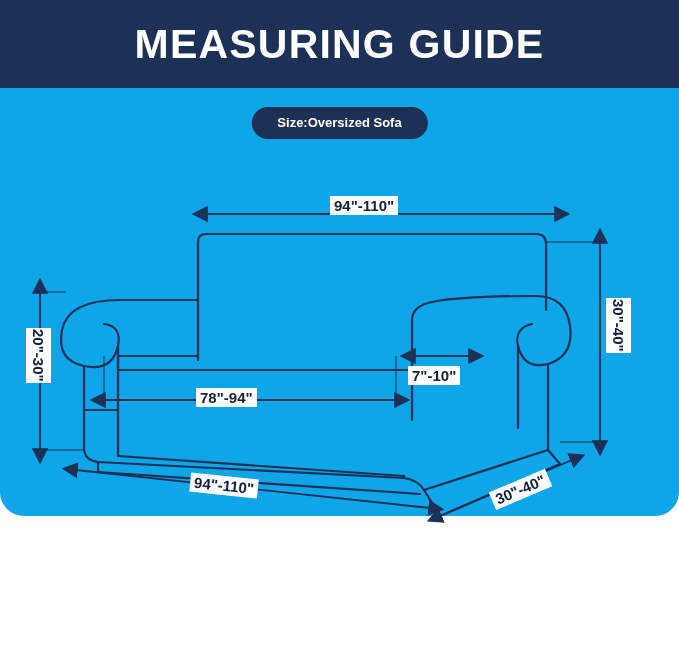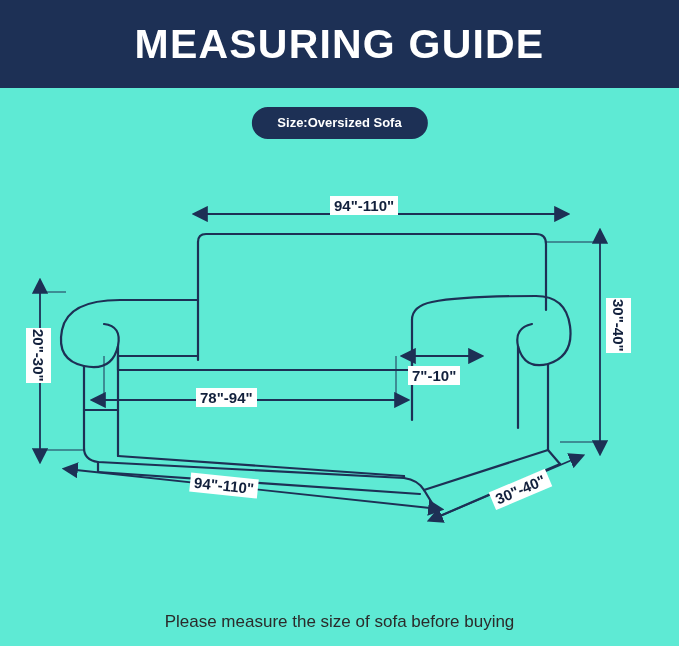--- a/index.html
+++ b/index.html
@@ -9,22 +9,23 @@
   body {
     width: 679px;
     height: 646px;
     background: #ffffff;
     font-family: "Liberation Sans", sans-serif;
     overflow: hidden;
   }
   .page {
     position: relative;
     width: 679px;
-    height: 646px;
-    background: #5eead4;
+    height: 516px;
+    background: #0ea5e9;
+    border-radius: 24px;
   }
   
   .header-bar {
     position: absolute;
     left: 0;
     top: 0;
     width: 679px;
     height: 88px;
     background: #1d3055;
     display: flex;
@@ -183,15 +184,14 @@
 
     <div class="dim-label" style="left:196px; top:228px;">78"-94"</div>
 
     <div class="dim-label" style="left:408px; top:206px;">7"-10"</div>
 
     <div class="dim-label rot" style="left:190px; top:316px; transform: rotate(6deg);">94"-110"</div>
 
     <div class="dim-label rot" style="left:490px; top:320px; transform: rotate(-23deg);">30"-40"</div>
   </div>
 
-  <div class="footer-note">Please measure the size of sofa before buying</div>
 
 </div>
 
 </body></html>

